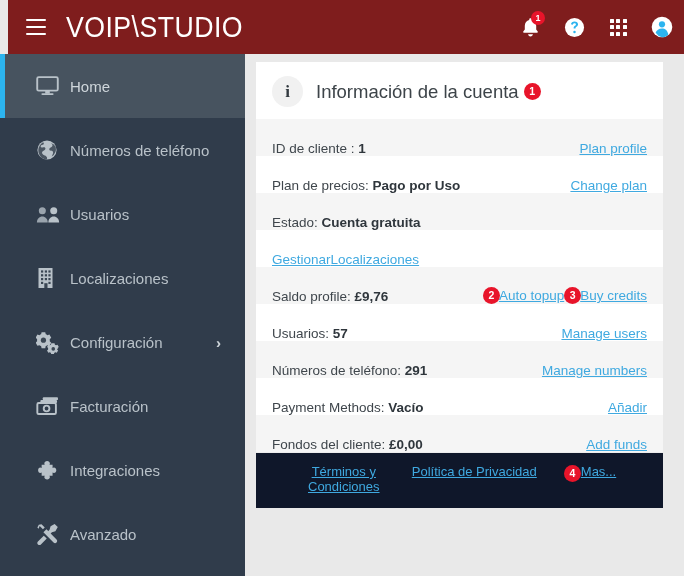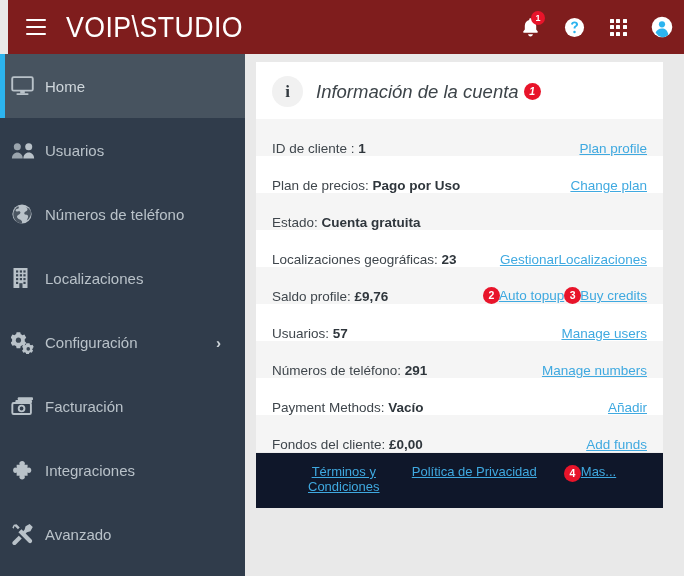--- a/index.html
+++ b/index.html
@@ -71,21 +71,21 @@
   
   .sidebar {
     position: absolute; top: 54px; left: 0;
     width: 245px; height: 522px;
     background: #303c4b;
   }
   .nav-item {
     position: relative;
     height: 64px;
     display: flex; align-items: center;
-    padding-left: 11px;
+    padding-left: 36px;
     box-sizing: border-box;
     cursor: pointer;
     color: #9aa4ad;
   }
   .nav-item.active {
     background: #47535f;
   }
   .nav-item.active::before {
     content: "";
     position: absolute; left: 0; top: 0;
@@ -141,21 +141,20 @@
     font-family: "Liberation Serif", serif;
     font-weight: bold;
     font-size: 17px;
     color: #333a40;
     line-height: 1;
   }
   .card-title {
     font-size: 18.5px;
     color: #3d4449;
     white-space: nowrap;
-    font-style: italic;
   }
   .step-badge {
     display: inline-flex;
     align-items: center; justify-content: center;
     width: 17px; height: 17px;
     border-radius: 50%;
     background: #e8142a;
     color: #ffffff;
     font-size: 10.5px;
     font-weight: bold;
@@ -279,40 +278,40 @@
           <rect x="9.6" y="15.4" width="4.8" height="3.1" fill="#b9c2c9"></rect>
           <rect x="5.6" y="18" width="12.8" height="2" rx="1" fill="#b9c2c9"></rect>
         </svg>
       </span>
       <span class="nav-label">Home</span>
       <span class="nav-caret"></span>
     </div>
 
     <div class="nav-item">
       <span class="nav-ico">
+        <svg width="22" height="22" viewBox="0 0 22 22">
+          <circle cx="11" cy="11" r="9.6" fill="#b9c2c9"></circle>
+          <path fill="#4b5662" d="M7 3.2c1.1.4 1 1.8.3 2.4-.8.7-2.2.3-2.6 1.3-.3.9.7 1.5 1.5 1.6 1 .1 2.1-.5 2.9.2.7.6.3 1.8-.4 2.4-.9.8-2.3 1-2.6 2.2-.3 1.2.8 2.2 1.8 2.7 1.1.6 2.4 1 3 2.2.3.7.2 1.5-.1 2.2a9.6 9.6 0 0 1-4.9-1.5A9.6 9.6 0 0 1 7 3.2z"></path>
+          <path fill="#4b5662" d="M14.6 4.1c.9.5 1.9 1.2 1.9 2.3 0 1.3-1.6 1.9-2.6 2.7-.6.5-.9 1.5-.3 2.1.7.7 1.9.3 2.7.8.9.5.9 1.8.6 2.7-.3 1-1 1.9-1.2 2.9a9.6 9.6 0 0 0 4-9.9 9.6 9.6 0 0 0-5.1-3.6z"></path>
+        </svg>
+      </span>
+      <span class="nav-label">Números de teléfono</span>
+      <span class="nav-caret"></span>
+    </div>
+
+    <div class="nav-item">
+      <span class="nav-ico">
         <svg width="25" height="19" viewBox="0 0 26 20">
           <circle cx="6.5" cy="6" r="3.7" fill="#9aa4ad"></circle>
           <path fill="#9aa4ad" d="M.8 18.4c0-3.6 2.6-6.2 5.7-6.2s5.7 2.6 5.7 6.2z"></path>
           <circle cx="18.5" cy="6" r="3.7" fill="#b9c2c9"></circle>
           <path fill="#b9c2c9" d="M12.8 18.4c0-3.6 2.6-6.2 5.7-6.2s5.7 2.6 5.7 6.2z"></path>
         </svg>
       </span>
       <span class="nav-label">Usuarios</span>
-      <span class="nav-caret"></span>
-    </div>
-
-    <div class="nav-item">
-      <span class="nav-ico">
-        <svg width="22" height="22" viewBox="0 0 22 22">
-          <circle cx="11" cy="11" r="9.6" fill="#b9c2c9"></circle>
-          <path fill="#4b5662" d="M7 3.2c1.1.4 1 1.8.3 2.4-.8.7-2.2.3-2.6 1.3-.3.9.7 1.5 1.5 1.6 1 .1 2.1-.5 2.9.2.7.6.3 1.8-.4 2.4-.9.8-2.3 1-2.6 2.2-.3 1.2.8 2.2 1.8 2.7 1.1.6 2.4 1 3 2.2.3.7.2 1.5-.1 2.2a9.6 9.6 0 0 1-4.9-1.5A9.6 9.6 0 0 1 7 3.2z"></path>
-          <path fill="#4b5662" d="M14.6 4.1c.9.5 1.9 1.2 1.9 2.3 0 1.3-1.6 1.9-2.6 2.7-.6.5-.9 1.5-.3 2.1.7.7 1.9.3 2.7.8.9.5.9 1.8.6 2.7-.3 1-1 1.9-1.2 2.9a9.6 9.6 0 0 0 4-9.9 9.6 9.6 0 0 0-5.1-3.6z"></path>
-        </svg>
-      </span>
-      <span class="nav-label">Números de teléfono</span>
       <span class="nav-caret"></span>
     </div>
 
     <div class="nav-item">
       <span class="nav-ico">
         <svg width="20" height="22" viewBox="0 0 20 22">
           <rect x="2.5" y="1" width="14" height="20" fill="#b9c2c9"></rect>
           <g fill="#3a4653">
             <rect x="5" y="3.4" width="2.2" height="2.2"></rect>
               <rect x="8.8" y="3.4" width="2.2" height="2.2"></rect>
@@ -407,21 +406,20 @@
             <div class="row-label"><span>Plan de precios: </span><b>Pago por Uso</b></div>
             <div class="row-actions">
               <span class="lnk">Change plan</span>
             </div>
           </div>
           <div class="row striped">
             <div class="row-label"><span>Estado: </span><b>Cuenta gratuita</b></div>
             <div class="row-actions"></div>
           </div>
           <div class="row">
-            <div class="row-label"><span>Localizaciones geográficas: </span><b>23</b></div>
             <div class="row-actions">
               <span class="lnk">Gestionar</span>
               <span class="lnk">Localizaciones</span>
             </div>
           </div>
           <div class="row striped">
             <div class="row-label"><span>Saldo profile: </span><b>£9,76</b></div>
             <div class="row-actions">
               <span class="step-badge">2</span>
               <span class="lnk">Auto topup</span>

